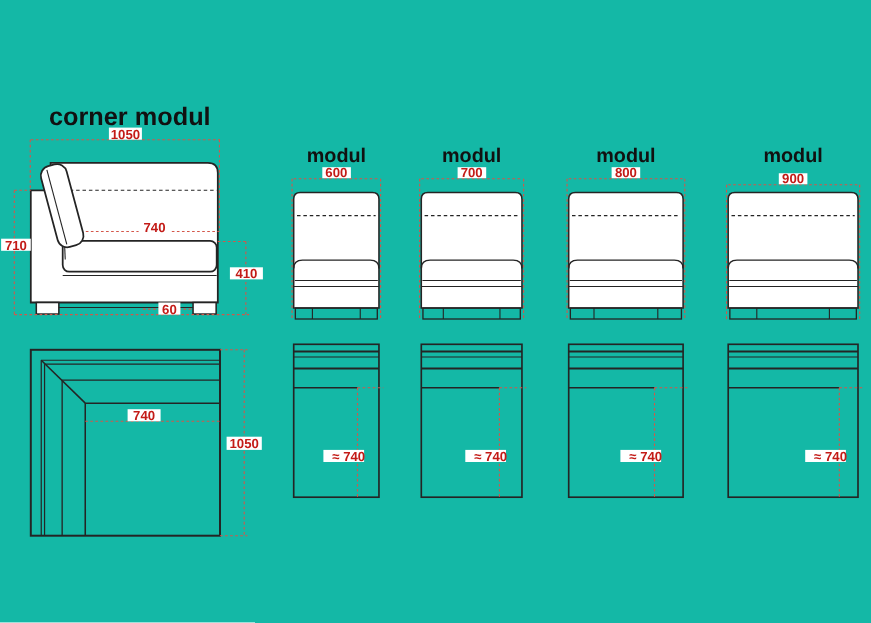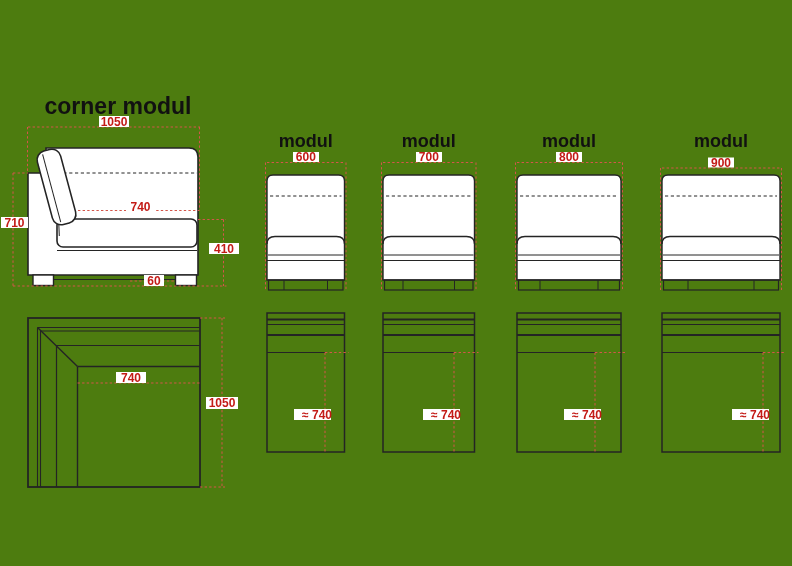--- a/index.html
+++ b/index.html
@@ -1,16 +1,16 @@
 <!DOCTYPE html>
 <html><head>
 <meta charset="utf-8">
 <style>
   html,body{margin:0;padding:0;background:#ffffff;}
-  .canvas{width:792px;height:566px;background:#4d7c0f;position:relative;overflow:hidden;}
+  .canvas{width:792px;height:566px;background:#14b8a6;position:relative;overflow:hidden;}
   svg{display:block;}
   text{font-family:"Liberation Sans","DejaVu Sans",sans-serif;}
   .t-main{font-size:23px;font-weight:700;fill:#111111;}
   .t-mod{font-size:18px;font-weight:700;fill:#111111;}
   .dim{font-size:12px;font-weight:700;fill:#c31b17;}
   .blk{stroke:#242424;fill:none;}
   .blkf{stroke:#242424;fill:#ffffff;}
   .hid{stroke:#242424;fill:none;stroke-dasharray:3.2,2.6;stroke-width:1;}
   .red{stroke:#d4564a;fill:none;stroke-width:1;stroke-dasharray:2.4,2.2;}
   .lbg{fill:#ffffff;stroke:none;}

